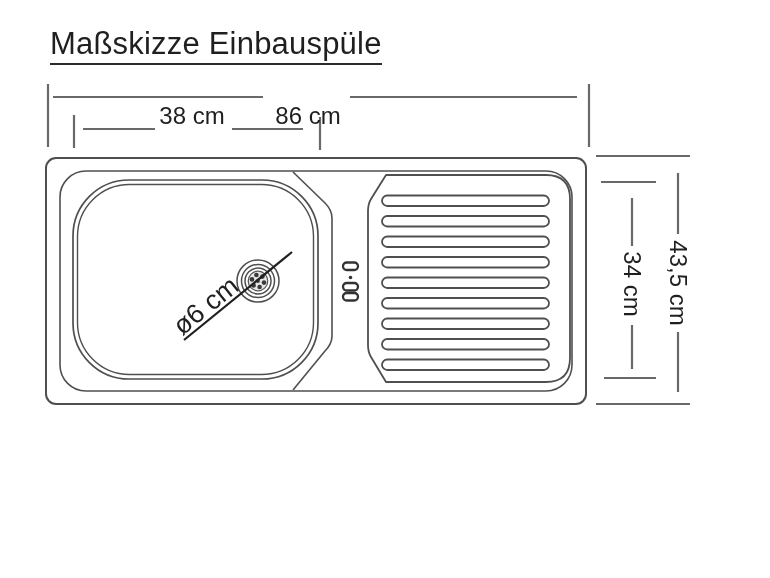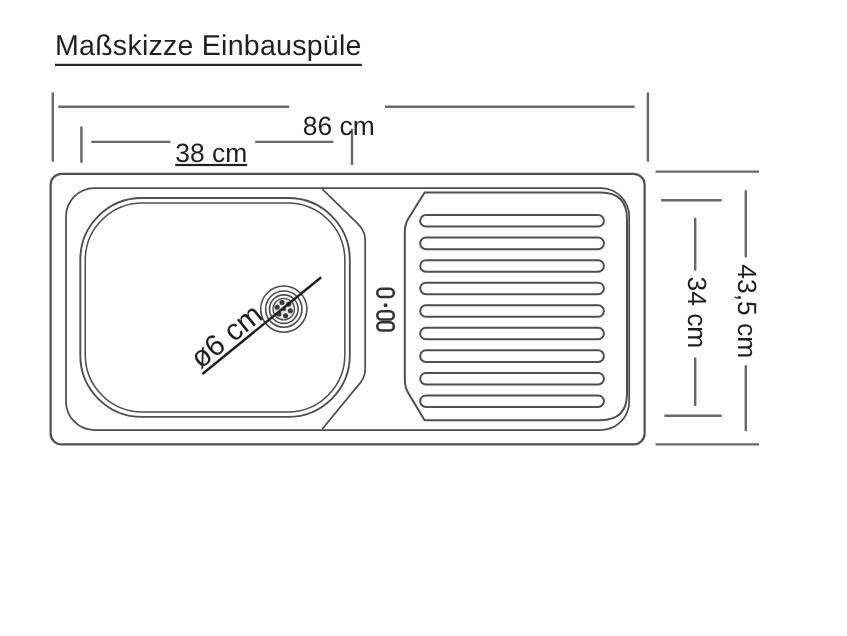--- a/index.html
+++ b/index.html
@@ -16,21 +16,21 @@
     height: 578px;
     background: var(--background);
     font-family: "Liberation Sans", "DejaVu Sans", sans-serif;
     color: var(--text);
     overflow: hidden;
   }
   .title {
     position: absolute;
     left: 50px;
     top: 26px;
-    font-size: 26px;
+    font-size: 31px;
     font-weight: 400;
     color: var(--text);
     display: inline-block;
     border-bottom: 2px solid #2a2a2a;
     padding-bottom: 1px;
     letter-spacing: 0.2px;
     white-space: nowrap;
   }
   .diagram-svg {
     position: absolute;
@@ -141,21 +141,21 @@
       </g>
     </g>
 
     <g>
       <line x1="184" y1="340" x2="292" y2="252" stroke="#1f1f1f" stroke-width="2.2"></line>
     </g>
   </svg>
 
   <div class="dim-label" style="left:308px; top:96px;margin-top:20px;">86 cm</div>
 
-  <div class="dim-label" style="left:192px; top:140px;text-decoration:underline;">38 cm</div>
+  <div class="dim-label" style="left:192px; top:116px;">38 cm</div>
 
   <div class="dim-label rot90" style="left:678px; top:283px;">43,5 cm</div>
 
   <div class="dim-label rot90" style="left:632px; top:284px;">34 cm</div>
 
   <div class="dim-label diam" style="left:206px; top:306px;">ø6 cm</div>
 
 </div>
 
 </body></html>

